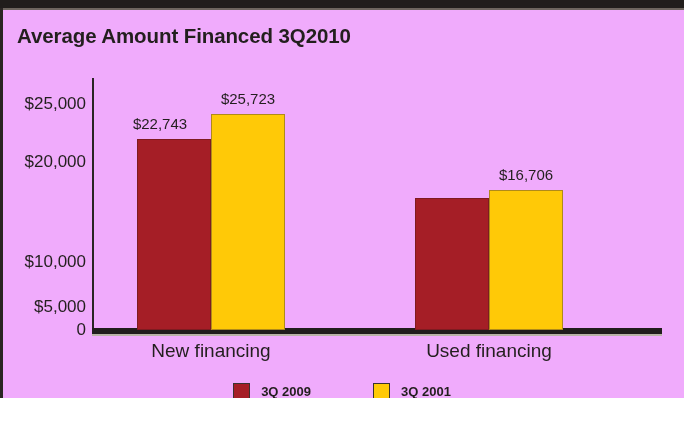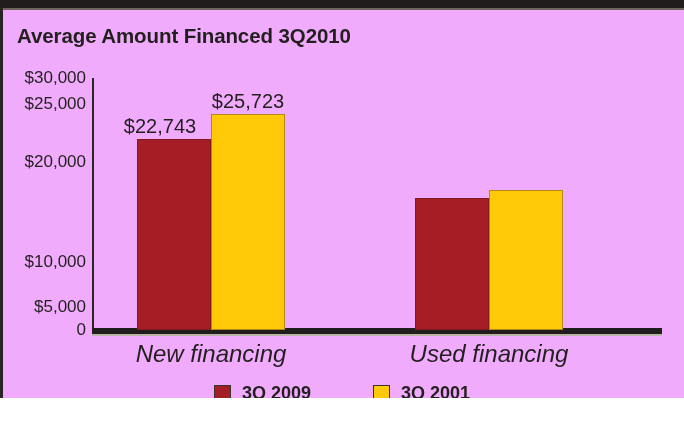--- a/index.html
+++ b/index.html
@@ -83,34 +83,33 @@
   }
   
   .bar {
     position: absolute;
     bottom: 0;
   }
   .bar.s2009 { background: #a51e26; border: 1px solid #7e1b20; }
   .bar.s2010 { background: #ffc907; border: 1px solid #b08a19; }
   .bar-label {
     position: absolute;
-    font-size: 20px;
+    font-size: 15px;
     color: #231f1e;
     white-space: nowrap;
     text-align: center;
     transform: translateX(-50%);
   }
   .cat-label {
     position: absolute;
     top: 340px;
-    font-size: 24px;
+    font-size: 19px;
     color: #231f1e;
     white-space: nowrap;
     transform: translateX(-50%);
-    font-style: italic;
   }
   
   #legend {
     position: absolute;
     left: 0; top: 383px;
     width: 684px;
     display: flex;
     justify-content: center;
     align-items: center;
     gap: 62px;
@@ -120,55 +119,55 @@
     align-items: center;
     gap: 11px;
   }
   .swatch {
     width: 17px; height: 17px;
     border: 1.5px solid #3a3330;
   }
   .swatch.s2009 { background: #a51e26; }
   .swatch.s2010 { background: #ffc907; }
   .legend-text {
-    font-size: 18px;
+    font-size: 13px;
     font-weight: bold;
     color: #231f1e;
     white-space: nowrap;
   }
 </style>
 </head>
 <body>
 
 <div id="figure">
 
   <div id="top-band"></div>
   <div id="top-hairline"></div>
   <div id="left-border"></div>
 
   <div id="chart-title">Average Amount Financed 3Q2010</div>
 
   <div id="y-ticks">
-      <div class="ytick" style="top: 0px;">$30,000</div>
       <div class="ytick" style="top: 26px;">$25,000</div>
       <div class="ytick" style="top: 84px;">$20,000</div>
       <div class="ytick" style="top: 168px; margin-top: 16px;">$10,000</div>
       <div class="ytick" style="top: 210px; margin-top: 19px;">$5,000</div>
       <div class="ytick" style="top: 252px;">0</div>
     </div>
   <div id="y-axis-line"></div>
   <div id="x-axis-line"></div>
 
   <div id="plot">
       <div class="bar s2009" style="left: 45px; width: 74px; height: 191.041px;"></div>
       <div class="bar-label" style="left: 68px; top: 36.9588px;">$22,743</div>
       <div class="bar s2010" style="left: 119px; width: 74px; height: 216.073px;"></div>
       <div class="bar-label" style="left: 156px; top: 11.9268px;">$25,723</div>
       <div class="bar s2009" style="left: 323px; width: 74px; height: 132.124px;"></div>
       <div class="bar s2010" style="left: 397px; width: 74px; height: 140.33px;"></div>
+      <div class="bar-label" style="left: 434px; top: 87.6696px;">$16,706</div>
     </div>
 
   <div id="legend">
       <div class="legend-item">
         <span class="swatch s2009"></span>
         <span class="legend-text">3Q 2009</span>
       </div>
       <div class="legend-item">
         <span class="swatch s2010"></span>
         <span class="legend-text">3Q 2001</span>

